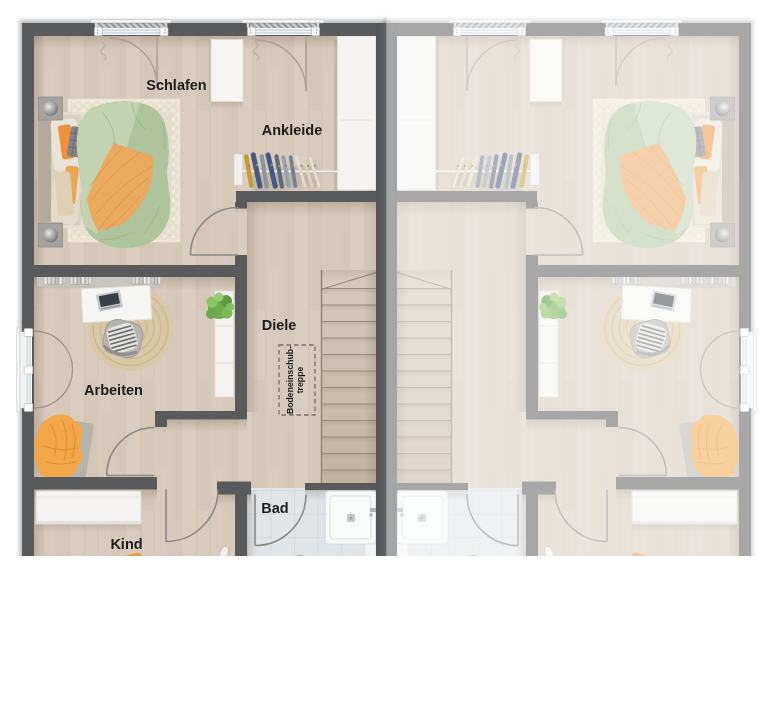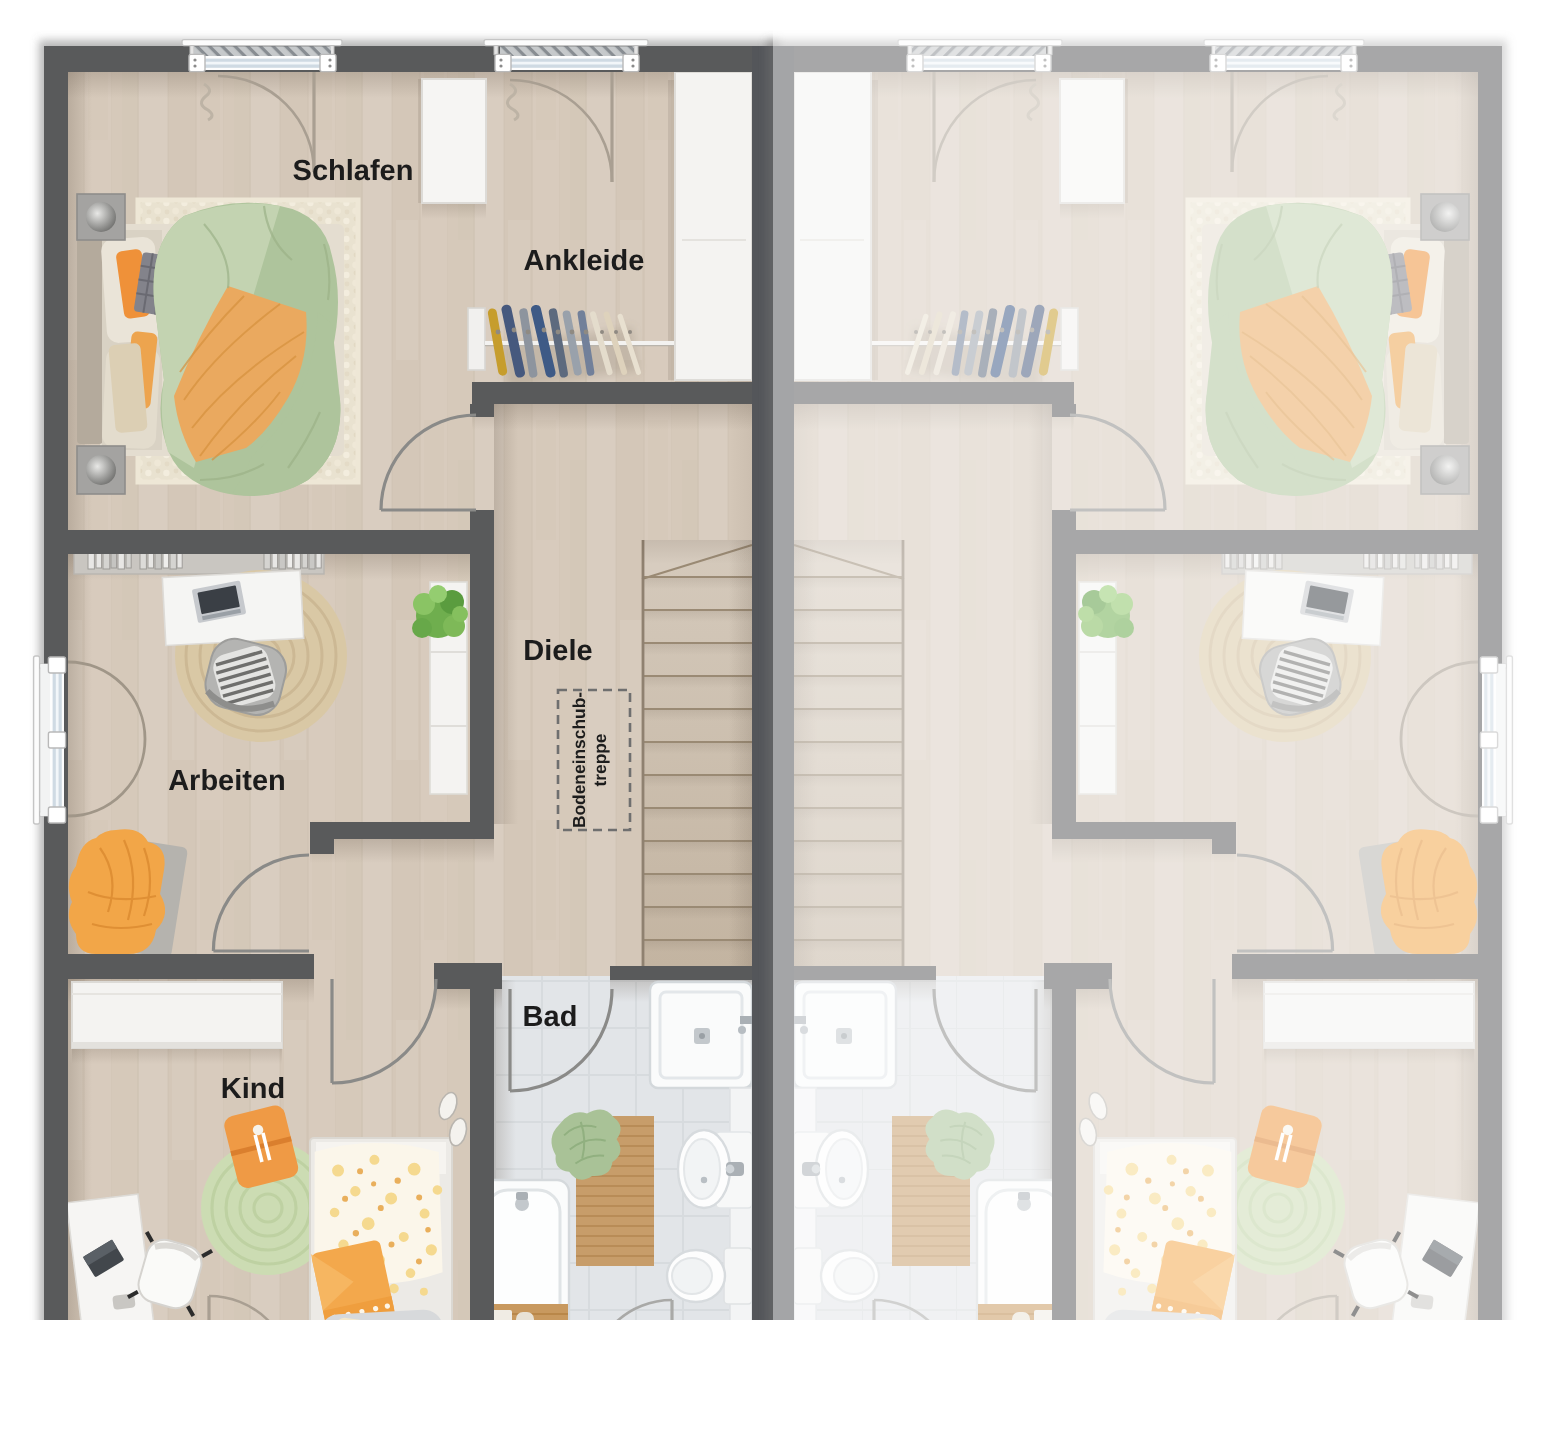--- a/index.html
+++ b/index.html
@@ -1,16 +1,16 @@
 <!DOCTYPE html>
 <html><head>
 <meta charset="utf-8">
 <style>
   html,body{margin:0;padding:0;background:#ffffff;}
-  #stage{position:relative;width:775px;height:660px;background:#ffffff;font-family:"Liberation Sans",sans-serif;}
+  #stage{position:relative;width:775px;height:556px;background:#ffffff;font-family:"Liberation Sans",sans-serif;}
   svg{display:block;}
 </style>
 </head>
 <body>
 <div id="stage">
 <svg width="775" height="728" viewBox="0 0 775 728">
 <defs>
   <linearGradient id="gDown" x1="0" y1="0" x2="0" y2="1">
     <stop offset="0" stop-color="rgba(92,78,64,0.22)"></stop>
           <stop offset="1" stop-color="rgba(92,78,64,0)"></stop>

